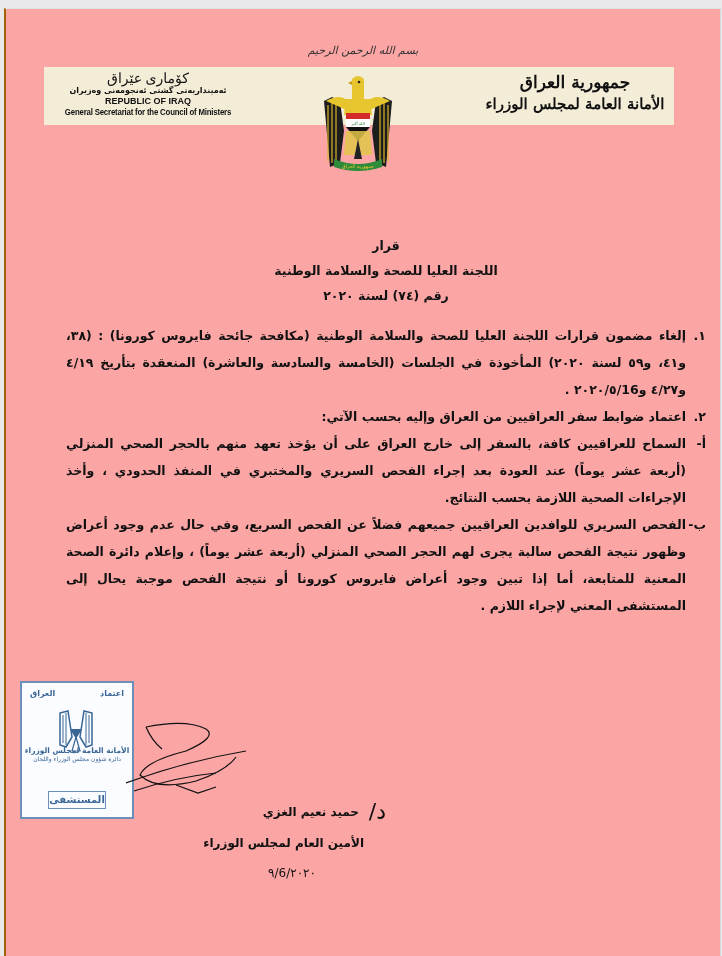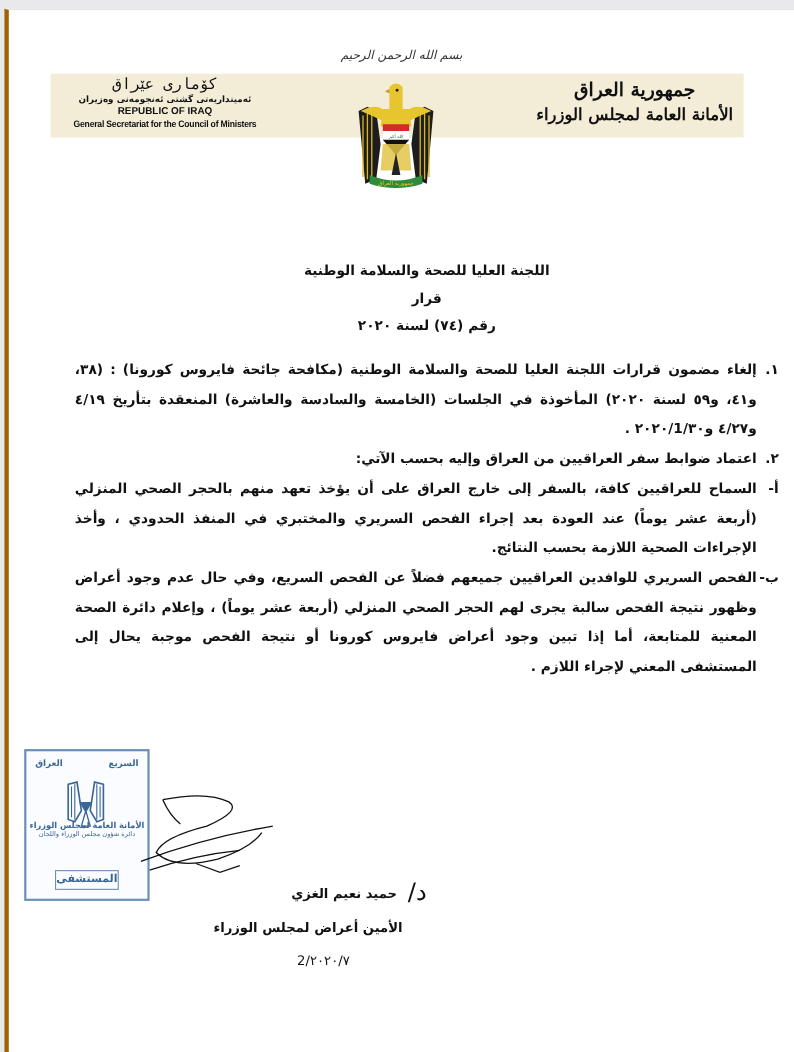--- a/index.html
+++ b/index.html
@@ -3,36 +3,36 @@
 <meta charset="utf-8">
 <style>
   html, body { margin: 0; padding: 0; }
   body {
     width: 722px; height: 956px; overflow: hidden;
     background: #e9e9ec;
     font-family: "DejaVu Sans", sans-serif;
   }
   .page {
     position: absolute; left: 4px; top: 8px; width: 714px; height: 948px;
-    background: #ffffff;
-    border-left: 4px solid #a16207; border-right: 1px solid #d8d8d8; border-top: 1px solid #e0e0e0;
+    background: #fca5a5;
+    border-left: 2px solid #a16207; border-right: 1px solid #d8d8d8; border-top: 1px solid #e0e0e0;
   }
   .basmala {
     position: absolute; top: 35px; left: 0; width: 714px; text-align: center;
     font-family: "DejaVu Serif", serif; font-size: 11px; color: #333; font-style: italic;
     letter-spacing: -0.5px;
   }
   .letterhead {
     position: absolute; left: 38px; top: 58px; width: 630px; height: 58px;
     background: #f3ecd7;
   }
   .lh-left {
     position: absolute; left: 4px; top: 4px; width: 200px; text-align: center; color: #111;
   }
-  .lh-left .kurd1 { font-family: Liberation Mono, monospace; font-size: 14px; line-height: 15px; }
+  .lh-left .kurd1 { font-family: Liberation Serif, serif; font-size: 14px; line-height: 15px; }
   .lh-left .kurd2 { font-family: "DejaVu Sans", sans-serif; font-size: 8px; font-weight: bold; line-height: 10px; }
   .lh-left .en1 { font-family: Liberation Sans, sans-serif; font-size: 9px; font-weight: bold; line-height: 11px; }
   .lh-left .en2 { font-family: "Liberation Sans", sans-serif; font-size: 8.5px; font-weight: bold; line-height: 10px; letter-spacing: -0.2px; transform: scaleX(0.92); }
   .lh-right {
     position: absolute; right: 4px; top: 4px; width: 190px; text-align: center; color: #111;
     direction: rtl; font-family: "DejaVu Serif", serif;
   }
   .lh-right .ar1 { font-size: 17px; line-height: 22px; font-weight: bold; }
   .lh-right .ar2 { font-size: 15px; line-height: 22px; font-weight: bold; }
   .emblem {
@@ -117,50 +117,50 @@
     <path d="M28 56 L52 56 L40 70 Z" fill="#111111"></path>
 
     <path d="M28 60 L52 60 L54 84 L26 84 Z" fill="#e2c64a" opacity="0.85"></path>
     <path d="M40 68 L36 88 L44 88 Z" fill="#222"></path>
 
     <path d="M16 88 Q40 98 64 88 L64 96 Q40 104 16 96 Z" fill="#2e8b3a"></path>
     <text x="40" y="97" font-size="5" text-anchor="middle" fill="#e7c52e" font-family="DejaVu Sans, sans-serif">جمهورية العراق</text>
   </svg>
 
   <div class="content">
+    <div class="center-line">قرار</div>
     <div class="center-line">اللجنة العليا للصحة والسلامة الوطنية</div>
-    <div class="center-line">قرار</div>
     <div class="center-line">رقم (٧٤) لسنة ٢٠٢٠</div>
 
     <div class="intro">
     </div>
 
     <div class="list">
       <div class="item">
         <span class="num">١.</span>
-        <span class="body">إلغاء مضمون قرارات اللجنة العليا للصحة والسلامة الوطنية (مكافحة جائحة فايروس كورونا) : (٣٨، و٤١، و٥٩ لسنة ٢٠٢٠) المأخوذة في الجلسات (الخامسة والسادسة والعاشرة) المنعقدة بتأريخ ٤/١٩ و٤/٢٧ و٢٠٢٠/1/٣٠ .</span>
+        <span class="body">إلغاء مضمون قرارات اللجنة العليا للصحة والسلامة الوطنية (مكافحة جائحة فايروس كورونا) : (٣٨، و٤١، و٥٩ لسنة ٢٠٢٠) المأخوذة في الجلسات (الخامسة والسادسة والعاشرة) المنعقدة بتأريخ ٤/١٩ و٤/٢٧ و٢٠٢٠/٥/16 .</span>
       </div>
       <div class="item">
         <span class="num">٢.</span>
         <span class="body">اعتماد ضوابط سفر العراقيين من العراق وإليه بحسب الآتي:</span>
       </div>
       <div class="sub">
         <span class="num">أ-</span>
         <span class="body">السماح للعراقيين كافة، بالسفر إلى خارج العراق على أن يؤخذ تعهد منهم بالحجر الصحي المنزلي (أربعة عشر يوماً) عند العودة بعد إجراء الفحص السريري والمختبري في المنفذ الحدودي ، وأخذ الإجراءات الصحية اللازمة بحسب النتائج.</span>
       </div>
       <div class="sub">
         <span class="num">ب-</span>
         <span class="body">الفحص السريري للوافدين العراقيين جميعهم فضلاً عن الفحص السريع، وفي حال عدم وجود أعراض وظهور نتيجة الفحص سالبة يجرى لهم الحجر الصحي المنزلي (أربعة عشر يوماً) ، وإعلام دائرة الصحة المعنية للمتابعة، أما إذا تبين وجود أعراض فايروس كورونا أو نتيجة الفحص موجبة يحال إلى المستشفى المعني لإجراء اللازم .</span>
       </div>
     </div>
   </div>
 
   <div class="stamp">
     <div class="st-top">
-      <span>السريع</span>
+      <span>اعتماد</span>
       <span>العراق</span>
     </div>
     <svg class="stamp-emblem" viewBox="0 0 40 48">
       <path d="M4 6 L12 4 L16 30 L10 40 L4 38 Z M36 6 L28 4 L24 30 L30 40 L36 38 Z" fill="none" stroke="#3a6696" stroke-width="1.5"></path>
       <path d="M7 8 L7 36 M10 6 L10 38 M33 8 L33 36 M30 6 L30 38" stroke="#3a6696" stroke-width="1"></path>
       <path d="M14 22 L26 22 L20 32 Z" fill="#3a6696"></path>
       <path d="M20 30 L16 44 L24 44 Z" fill="none" stroke="#3a6696" stroke-width="1.2"></path>
     </svg>
     <div class="st-line1">الأمانة العامة لمجلس الوزراء</div>
     <div class="st-line2">دائرة شؤون مجلس الوزراء واللجان</div>
@@ -171,17 +171,17 @@
     <path d="M20 6 Q60 -2 80 8 Q92 16 60 30 Q20 40 14 54 Q30 70 70 60 Q100 50 110 36" fill="none" stroke="#111" stroke-width="1.2"></path>
     <path d="M20 6 Q26 20 36 28" fill="none" stroke="#111" stroke-width="1.2"></path>
     <path d="M0 62 Q60 40 120 30" fill="none" stroke="#111" stroke-width="1.2"></path>
     <path d="M8 70 Q50 56 90 52" fill="none" stroke="#111" stroke-width="1.2"></path>
     <path d="M50 64 L72 72 L90 66" fill="none" stroke="#111" stroke-width="1.2"></path>
   </svg>
 
   <div class="sign-block">
     <span class="slash">د/</span>
     <span class="name">حميد نعيم الغزي</span>
-    <span class="title">الأمين أعراض لمجلس الوزراء</span>
-    <span class="date">٢٠٢٠/٧/2</span>
+    <span class="title">الأمين العام لمجلس الوزراء</span>
+    <span class="date">٢٠٢٠/6/٩</span>
   </div>
 
 </div>
 
 </body></html>

